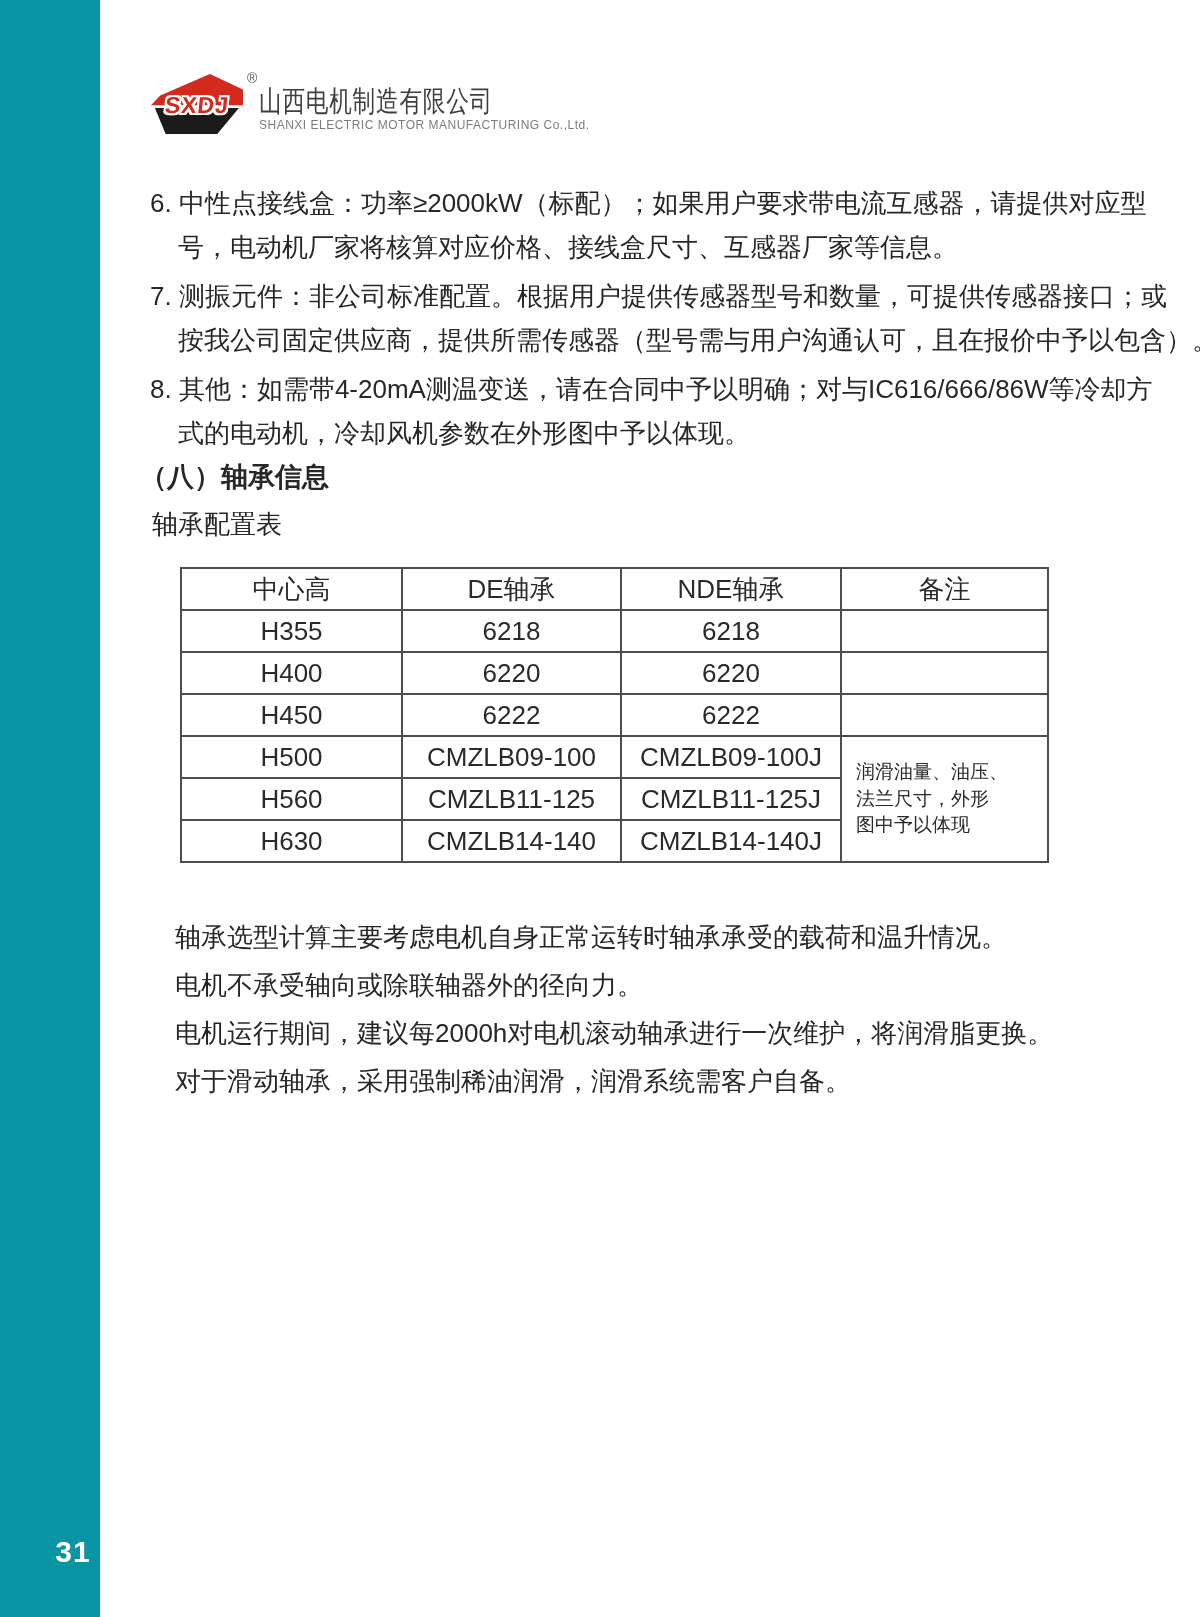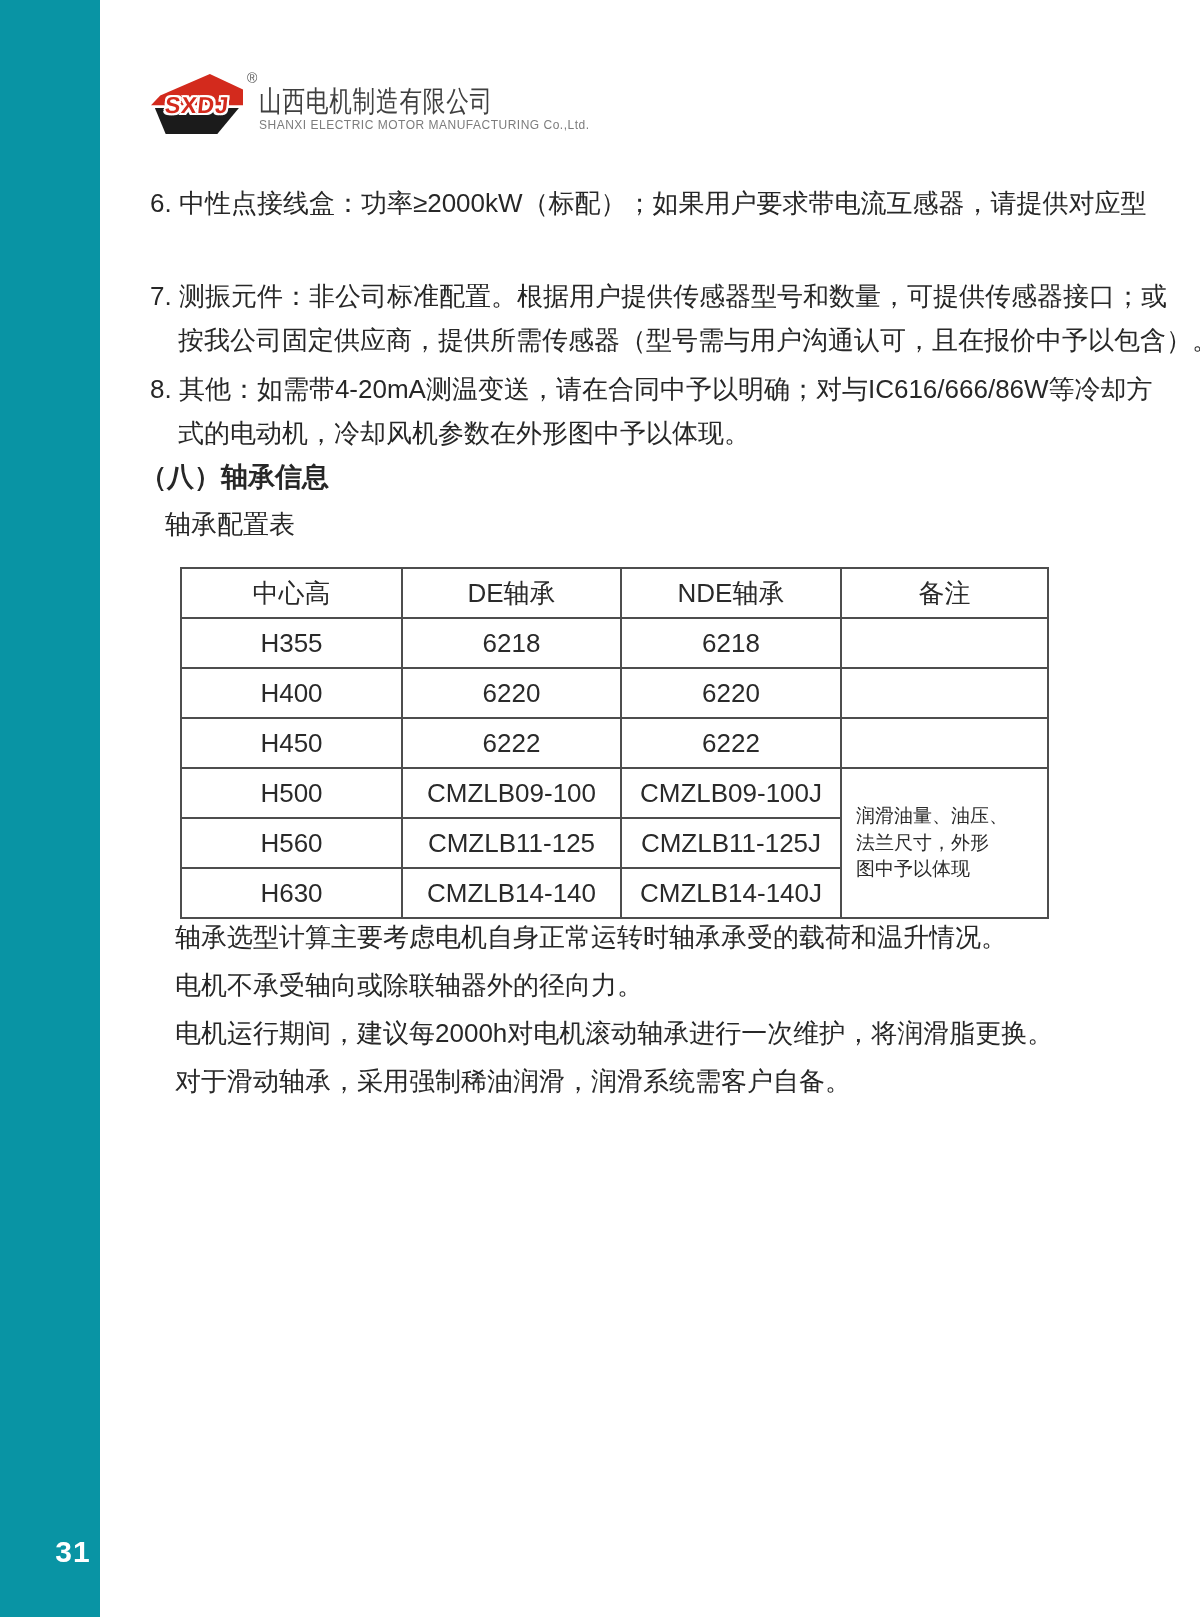--- a/index.html
+++ b/index.html
@@ -51,33 +51,33 @@
   }
   
   .tline{position:absolute;font-size:26px;white-space:nowrap;color:#272727;}
   .li1-1{left:150px;top:186px;}
   .li1-2{left:178px;top:230px;}
   .li2-1{left:150px;top:279px;}
   .li2-2{left:178px;top:323px;}
   .li3-1{left:150px;top:372px;}
   .li3-2{left:178px;top:416px;}
   .sec-heading{left:140px;top:459px;font-weight:bold;font-size:27px;}
-  .tbl-caption{left:165px;top:507px;}
+  .tbl-caption{left:152px;top:507px;}
   .note1{left:175px;top:920px;}
   .note2{left:175px;top:968px;}
   .note3{left:175px;top:1016px;}
   .note4{left:175px;top:1064px;text-align:right;}
   
   .bearing-table{
     position:absolute;left:180px;top:567px;
     border-collapse:collapse;table-layout:fixed;
   }
   .bearing-table td{
     border:2px solid #4d4d4d;
-    height:50px;
+    height:42px;
     text-align:center;vertical-align:middle;
     font-size:26px;color:#2a2a2a;
     padding:0;
     margin-top:6px;
   }
   .bearing-table td.remark-cell{
     text-align:left;vertical-align:middle;
     padding:4px 6px 4px 14px;
     font-size:19px;line-height:1.42;
   }
@@ -94,20 +94,21 @@
   <div class="emblem">
     <div class="emblem-red"></div>
     <div class="emblem-black"></div>
     <div class="emblem-mark">SXDJ</div>
   </div>
   <div class="reg-mark">®</div>
   <div class="brand-cn">山西电机制造有限公司</div>
   <div class="brand-en">SHANXI ELECTRIC MOTOR MANUFACTURING Co.,Ltd.</div>
 
   <div class="tline li1-1">6. 中性点接线盒：功率≥2000kW（标配）；如果用户要求带电流互感器，请提供对应型</div>
+  <div class="tline li1-2">号，电动机厂家将核算对应价格、接线盒尺寸、互感器厂家等信息。</div>
   <div class="tline li2-1">7. 测振元件：非公司标准配置。根据用户提供传感器型号和数量，可提供传感器接口；或</div>
   <div class="tline li2-2">按我公司固定供应商，提供所需传感器（型号需与用户沟通认可，且在报价中予以包含）。</div>
   <div class="tline li3-1">8. 其他：如需带4-20mA测温变送，请在合同中予以明确；对与IC616/666/86W等冷却方</div>
   <div class="tline li3-2">式的电动机，冷却风机参数在外形图中予以体现。</div>
 
   <div class="tline sec-heading">（八）轴承信息</div>
   <div class="tline tbl-caption">轴承配置表</div>
 
   <table class="bearing-table">
     <colgroup>

